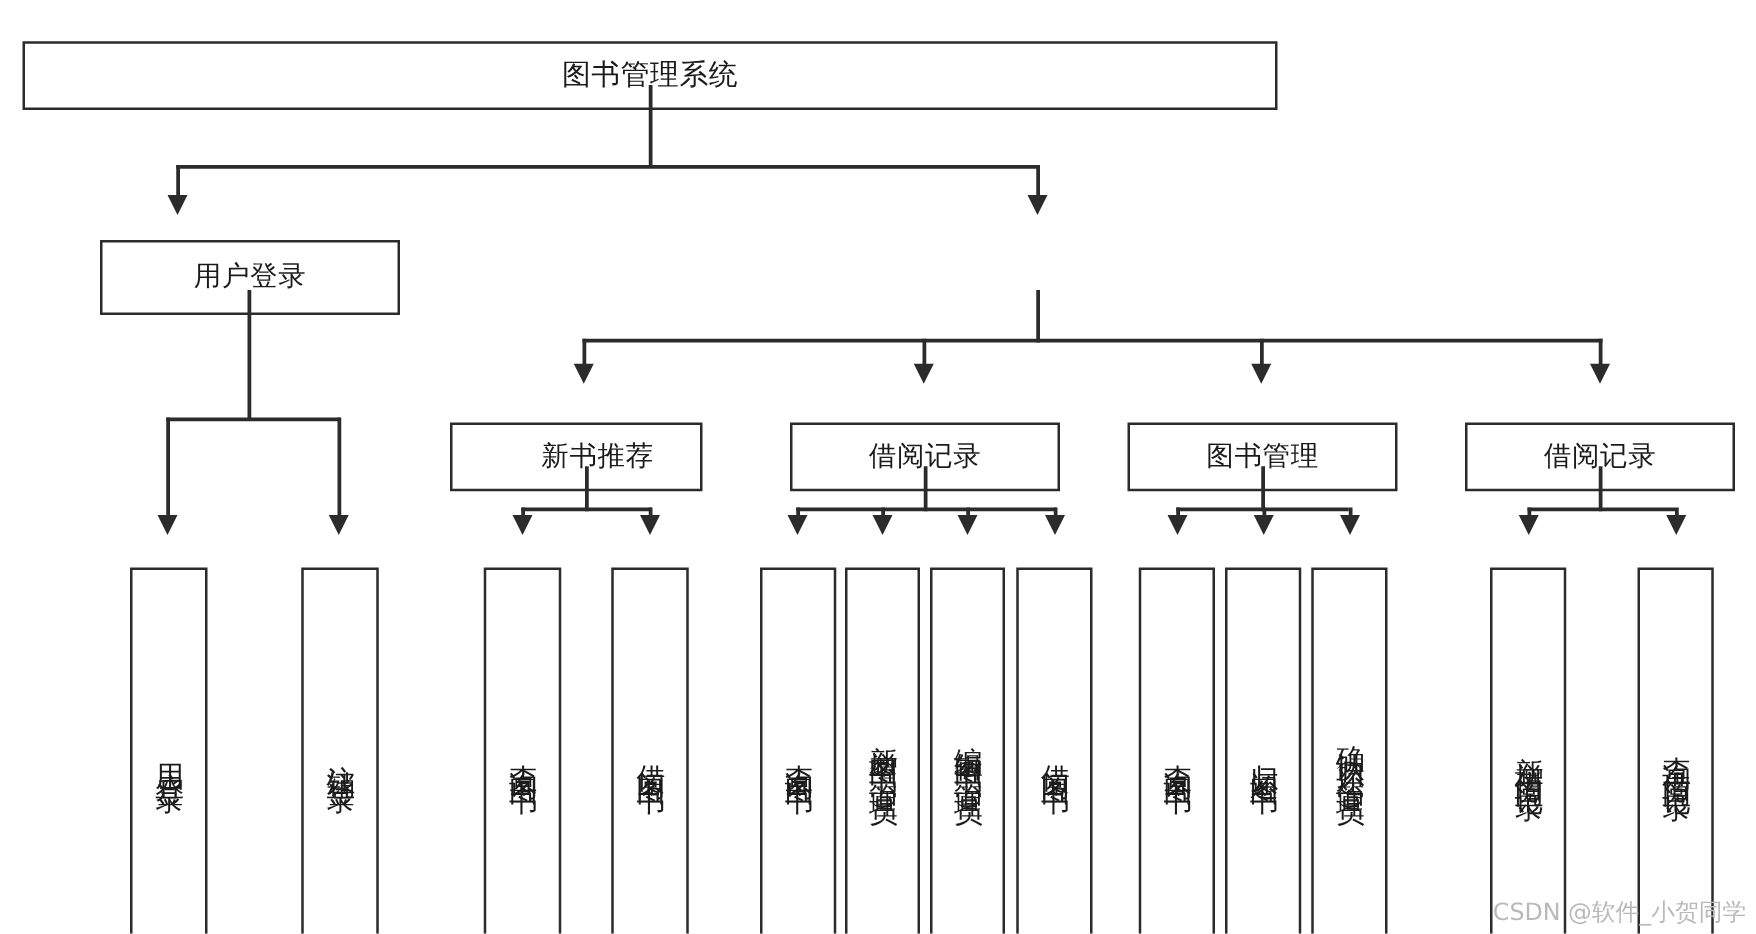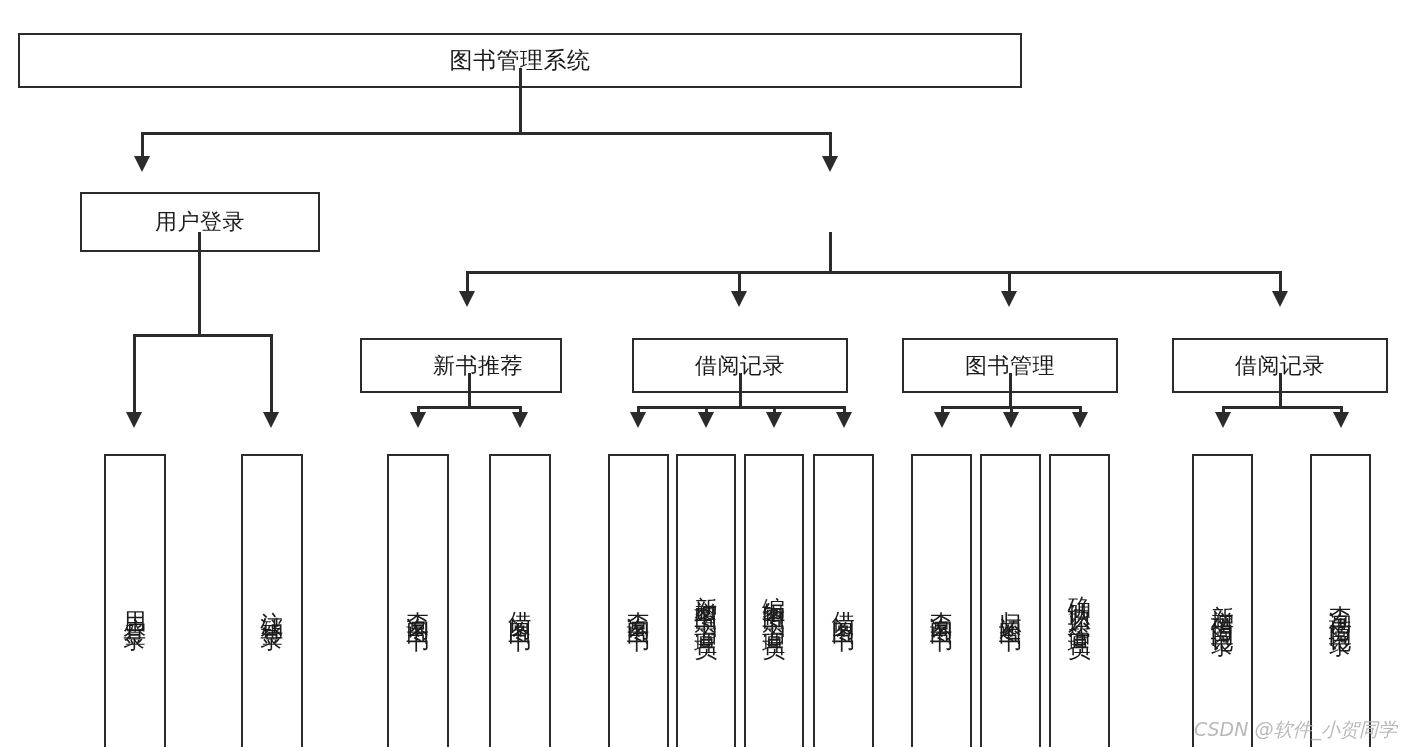--- a/index.html
+++ b/index.html
@@ -71,21 +71,20 @@
   }
   
   #watermark {
     position: absolute;
     right: 8px;
     bottom: 4px;
     font-size: 19px;
     color: #b9b9b9;
     white-space: nowrap;
     font-family: "DejaVu Sans", "Liberation Sans", sans-serif;
-    font-style: italic;
   }
 </style>
 </head>
 <body>
 
 <div id="canvas">
 
   <div class="node h root" style="left:18px; top:13px; width:1004px; height:55px;">
     <span>图书管理系统</span>
   </div>

